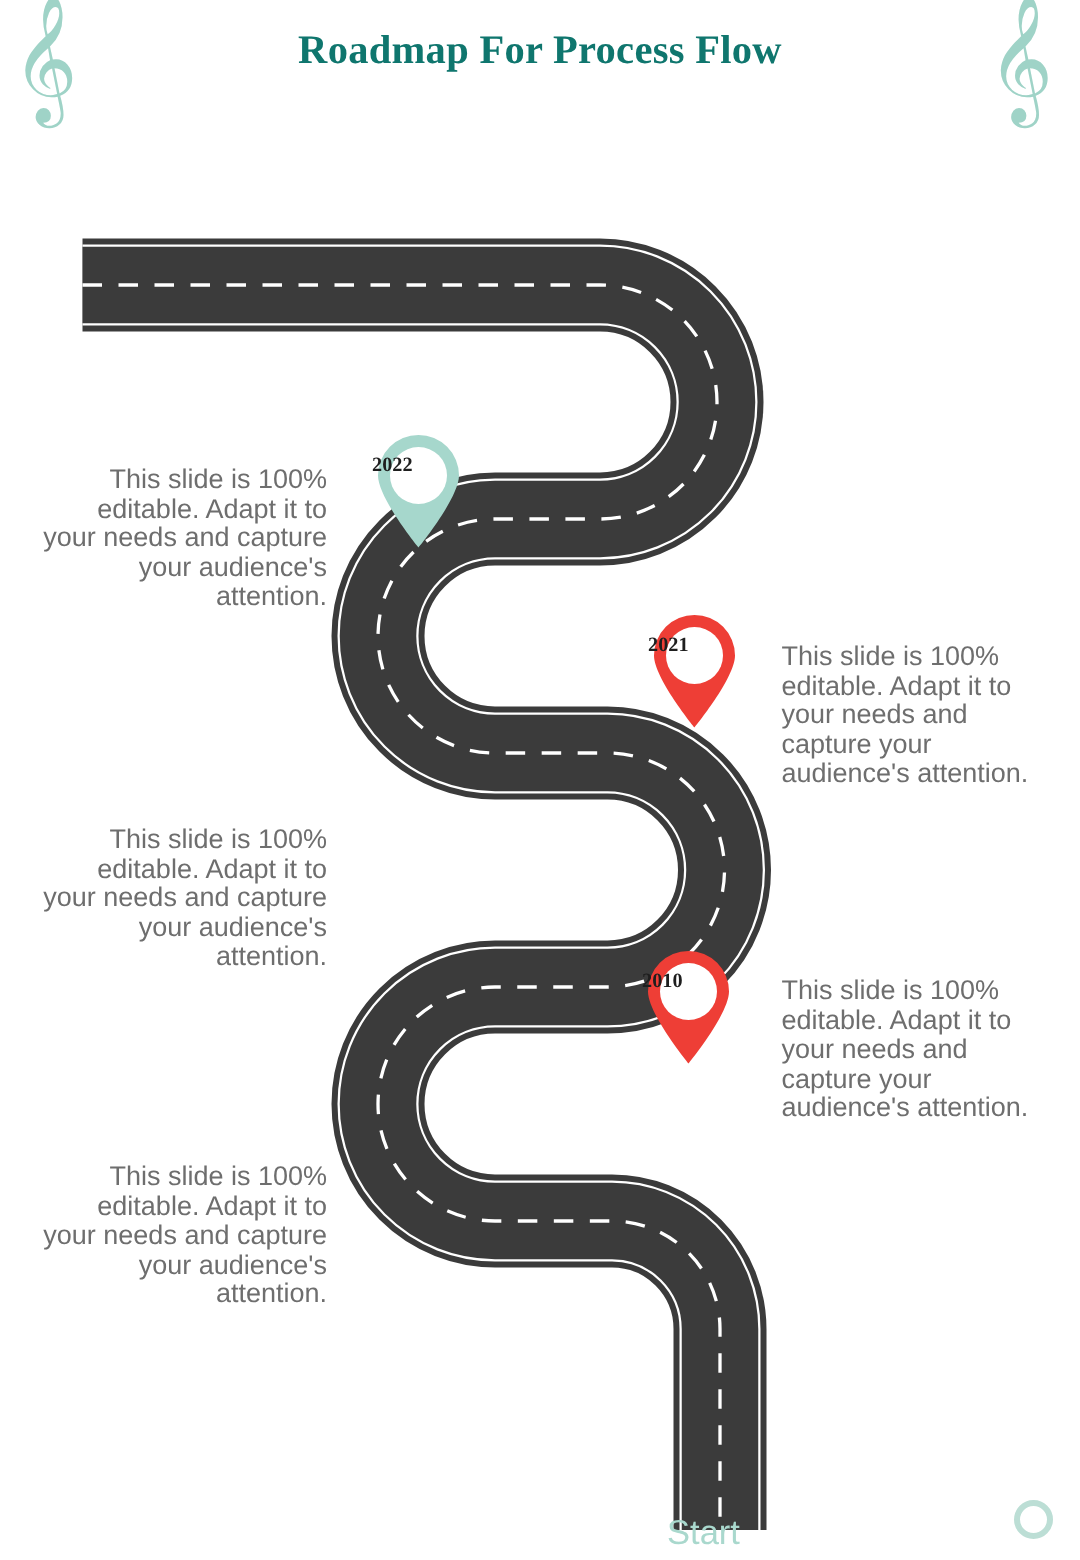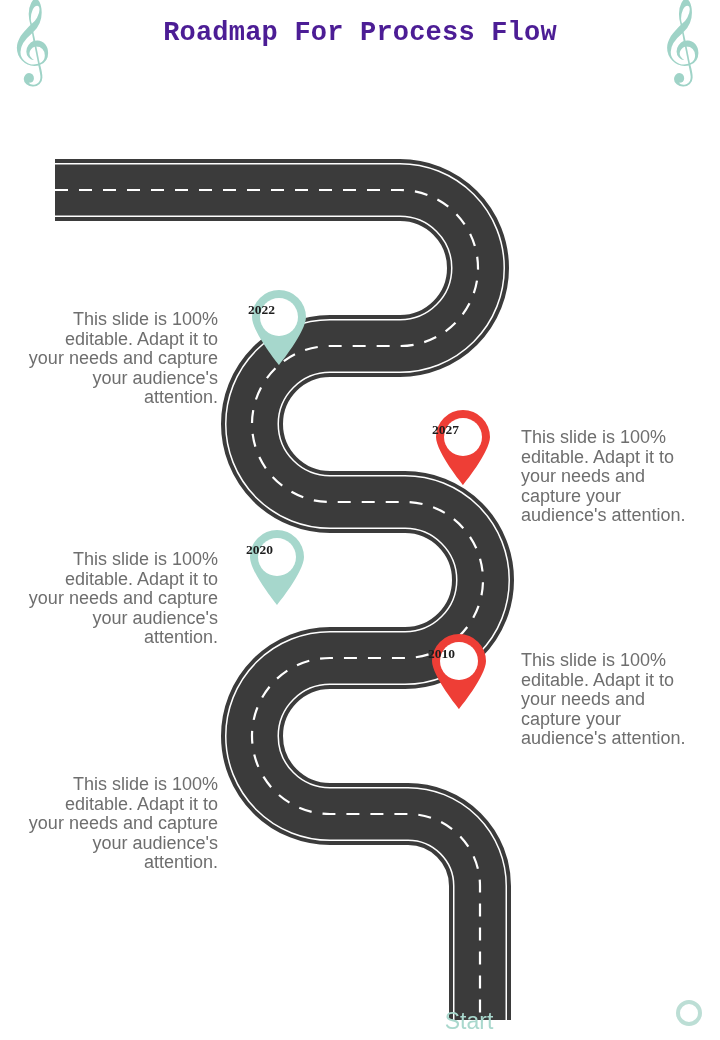--- a/index.html
+++ b/index.html
@@ -12,22 +12,22 @@
     overflow:hidden;
   }
   .slide{position:absolute;inset:0;width:720px;height:1040px;}
 
   
   .title{
     position:absolute;left:0;top:18px;width:720px;
     text-align:center;
     font-size:27px;font-weight:bold;
     letter-spacing:.2px;
-    color:#4c1d95;
-    font-family:Liberation Mono, monospace;
+    color:#0f766e;
+    font-family:Liberation Serif, serif;
   }
   .clef{
     position:absolute;
     color:#9fd3c7;
     font-size:74px;
     line-height:1;
     font-family:"DejaVu Sans", sans-serif;
     user-select:none;
   }
   .clef-left{left:8px;top:2px;}
@@ -135,30 +135,23 @@
       <circle cx="31" cy="31" r="19" fill="#ffffff"></circle>
     </svg>
     <div class="yr">2022</div>
   </div>
 
   <div class="pin p-2021">
     <svg viewBox="0 0 62 80" xmlns="http://www.w3.org/2000/svg">
       <path d="M31 79 C31 79 4 46 4 31 A27 27 0 1 1 58 31 C58 46 31 79 31 79 Z" fill="#ee3e36"></path>
       <circle cx="31" cy="31" r="19" fill="#ffffff"></circle>
     </svg>
-    <div class="yr">2027</div>
+    <div class="yr">2021</div>
   </div>
 
-  <div class="pin p-2020">
-    <svg viewBox="0 0 62 80" xmlns="http://www.w3.org/2000/svg">
-      <path d="M31 79 C31 79 4 46 4 31 A27 27 0 1 1 58 31 C58 46 31 79 31 79 Z" fill="#a6d7cc"></path>
-      <circle cx="31" cy="31" r="19" fill="#ffffff"></circle>
-    </svg>
-    <div class="yr">2020</div>
-  </div>
 
   <div class="pin p-2019">
     <svg viewBox="0 0 62 80" xmlns="http://www.w3.org/2000/svg">
       <path d="M31 79 C31 79 4 46 4 31 A27 27 0 1 1 58 31 C58 46 31 79 31 79 Z" fill="#ee3e36"></path>
       <circle cx="31" cy="31" r="19" fill="#ffffff"></circle>
     </svg>
     <div class="yr">2010</div>
   </div>
 
 

